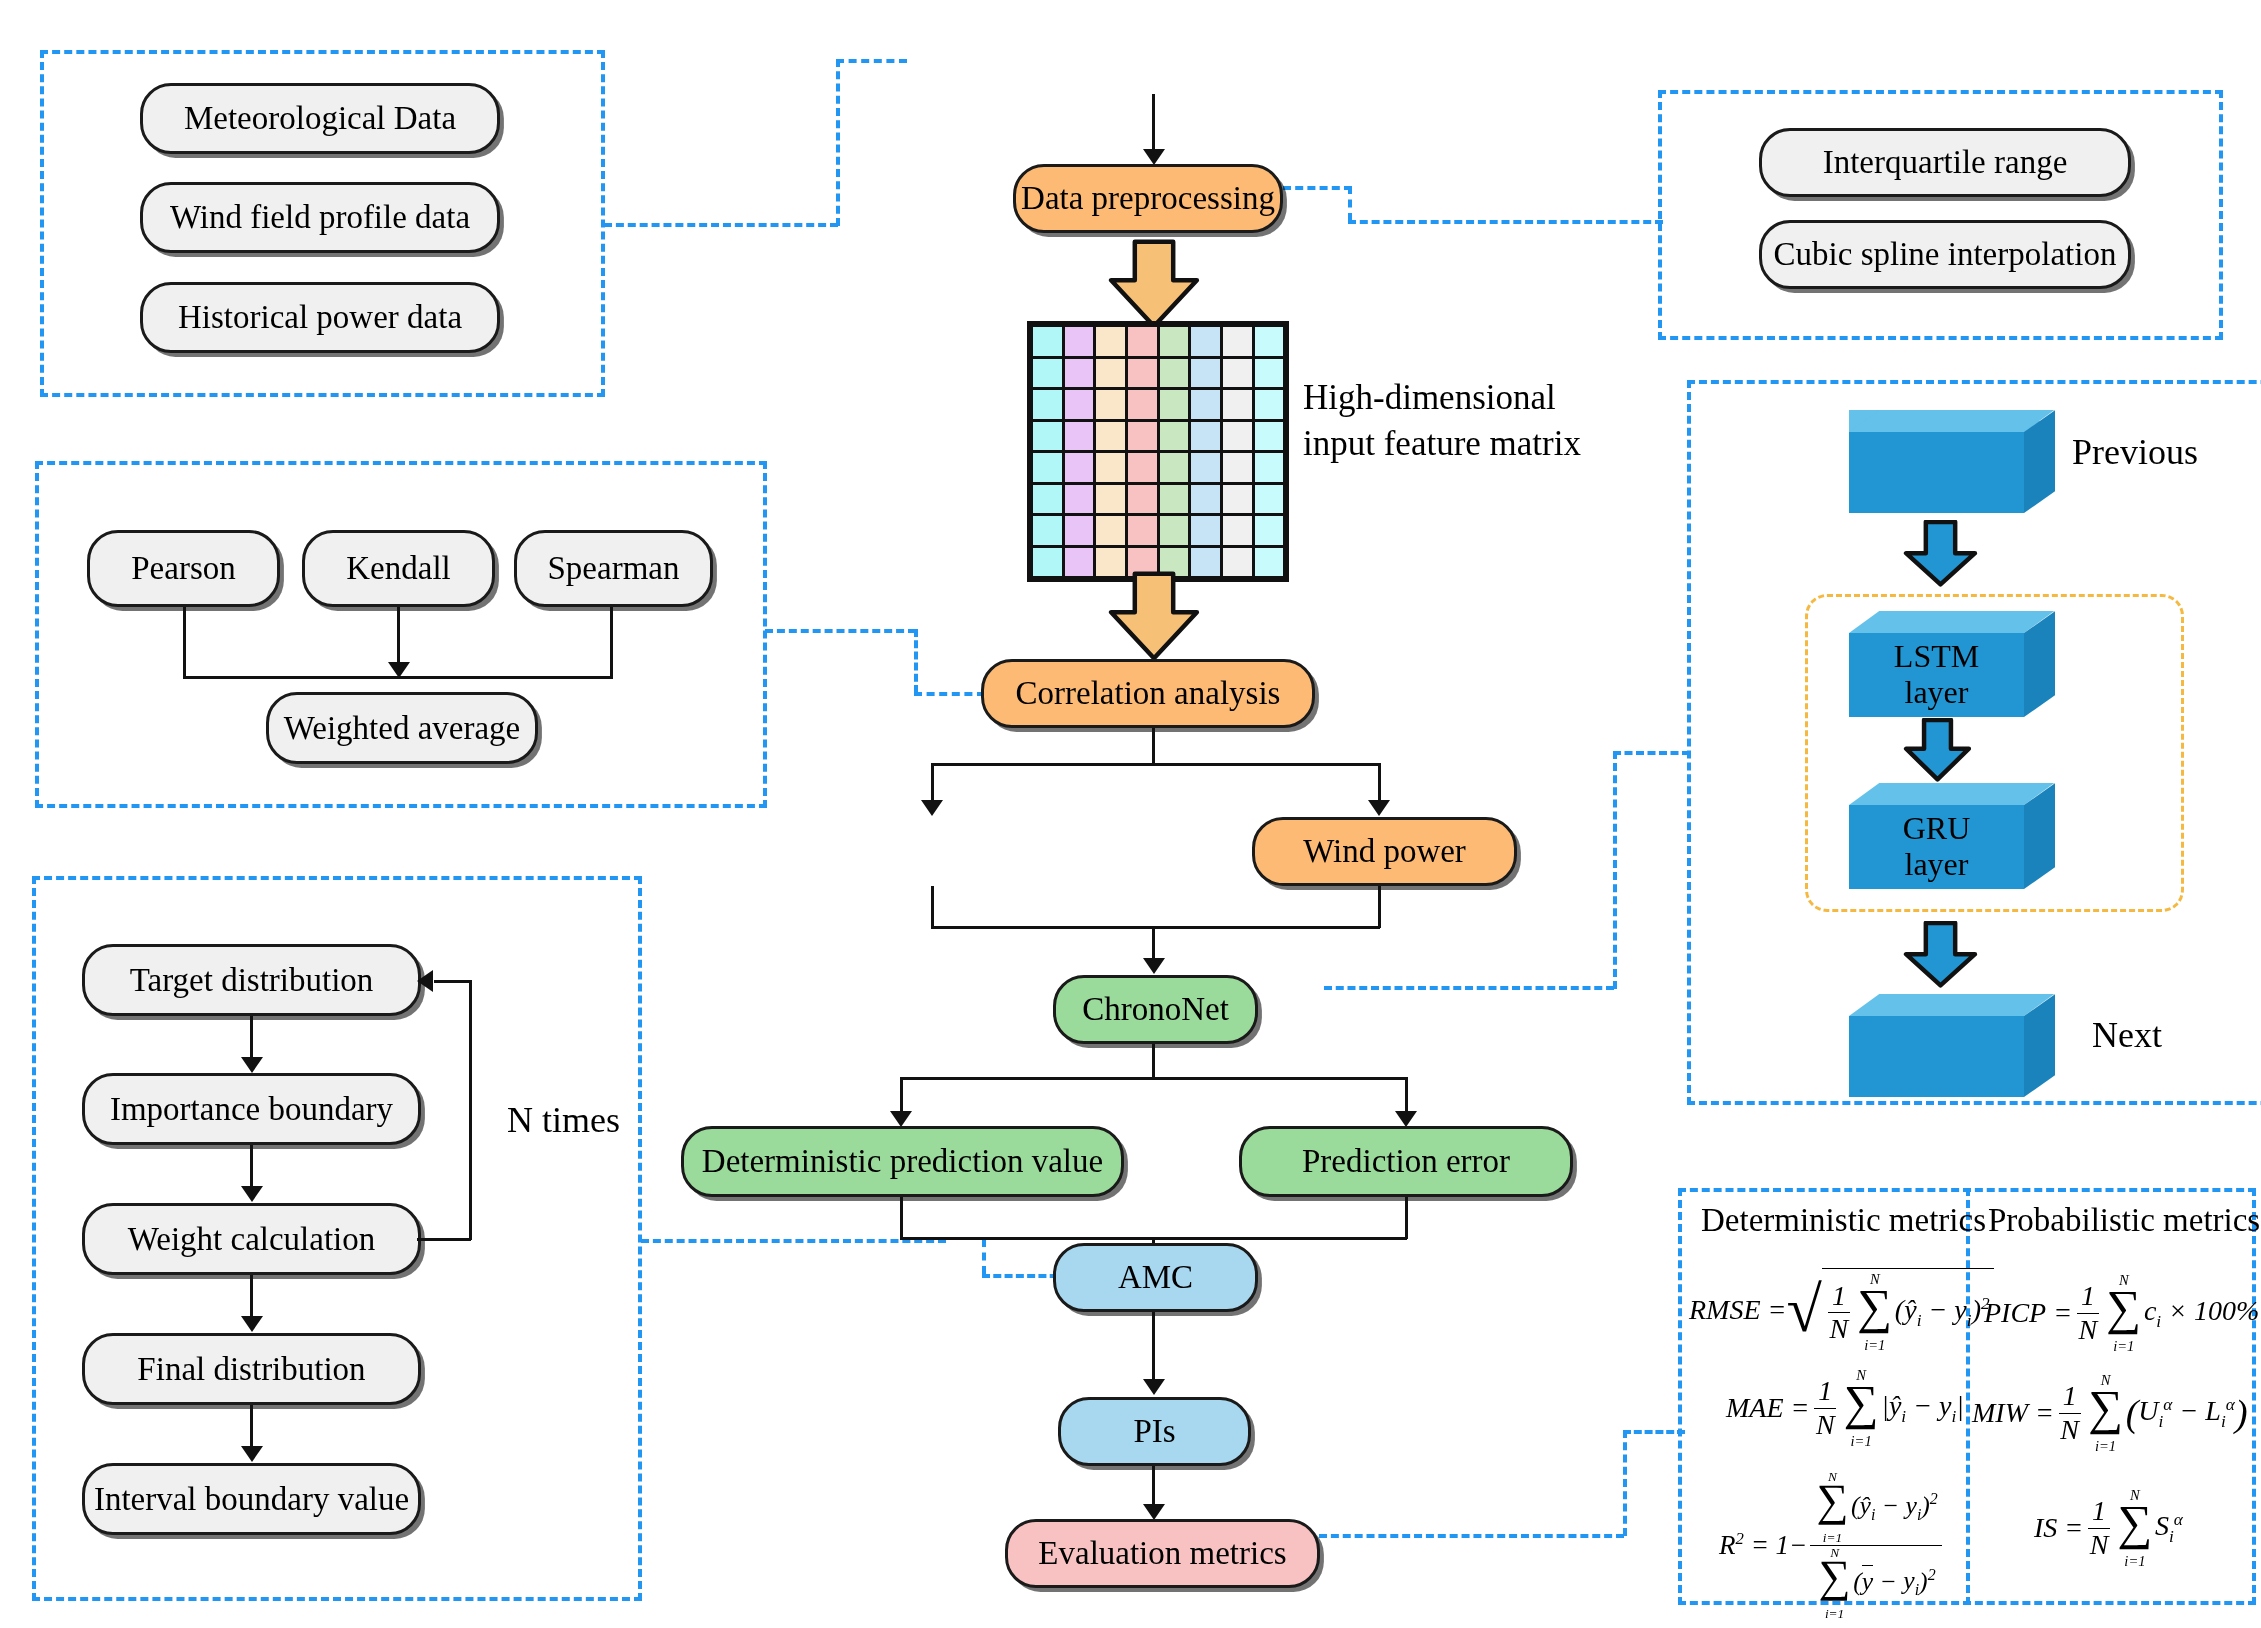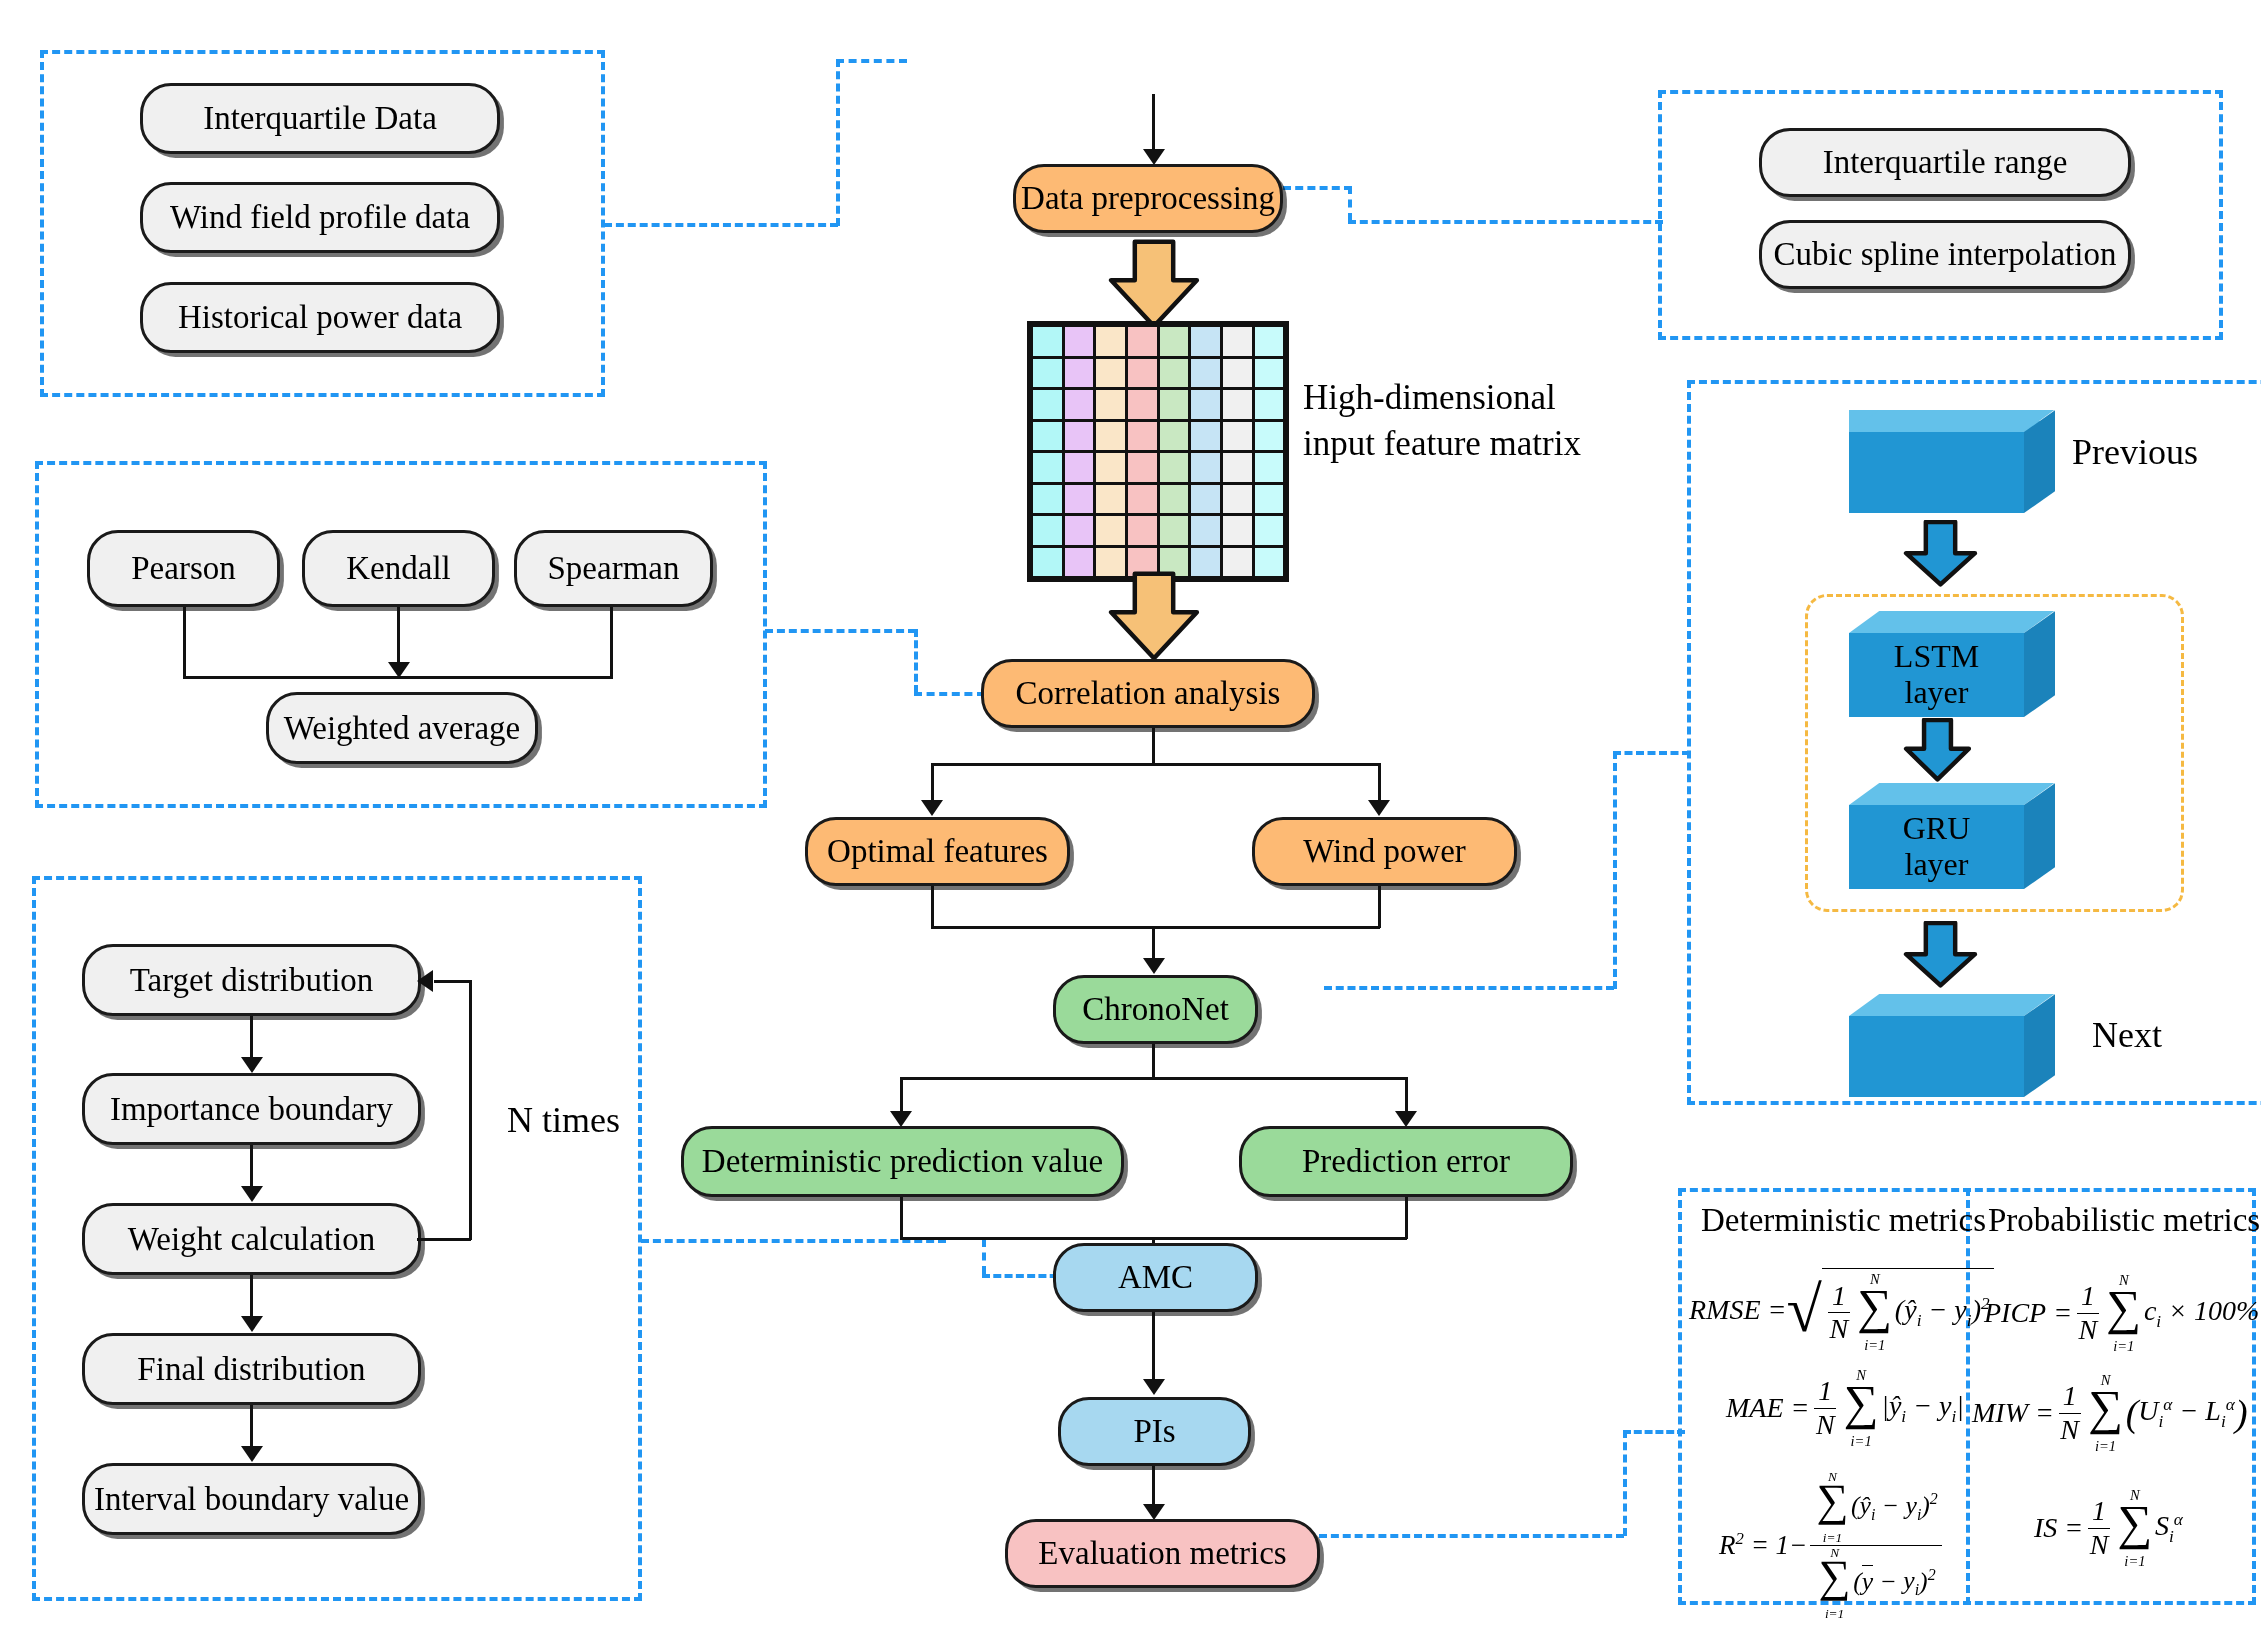--- a/index.html
+++ b/index.html
@@ -108,21 +108,21 @@
   <div class="panel" style="left:35px;top:461px;width:732px;height:347px;"></div>
 
   <div class="panel" style="left:1687px;top:380px;width:725px;height:725px;"></div>
 
   <div class="panel" style="left:32px;top:876px;width:610px;height:725px;"></div>
 
   <div class="panel" style="left:1678px;top:1188px;width:578px;height:417px;"></div>
   <div class="abs" style="left:1966px;top:1188px;width:4.5px;height:417px;border-left:4.5px dashed #2196f3;"></div>
 
   <div class="node grey" style="left:140px;top:83px;width:360px;height:71px;font-size:33px;">
-    <span>Interquartile Data</span>
+    <span>Meteorological Data</span>
   </div>
   <div class="node grey" style="left:140px;top:182px;width:360px;height:71px;font-size:33px;">
     <span>Wind field profile data</span>
   </div>
   <div class="node grey" style="left:140px;top:282px;width:360px;height:71px;font-size:33px;">
     <span>Historical power data</span>
   </div>
 
   <div class="dh" style="left:604px;top:223px;width:234px;"></div>
   <div class="dv" style="left:836px;top:59px;height:167px;"></div>
@@ -457,23 +457,20 @@
     <span>Correlation analysis</span>
   </div>
 
   <div class="ln lnv" style="left:1152px;top:728px;height:36px;"></div>
   <div class="ln lnh" style="left:931px;top:763px;width:449px;"></div>
   <div class="ln lnv" style="left:931px;top:763px;height:39px;"></div>
   <div class="ln lnv" style="left:1378px;top:763px;height:39px;"></div>
   <div class="arw arw-d" style="left:921px;top:800px;"></div>
   <div class="arw arw-d" style="left:1368px;top:800px;"></div>
 
-  <div class="node orange-light" style="left:805px;top:817px;width:265px;height:69px;font-size:33px;">
-    <span>Optimal features</span>
-  </div>
   <div class="node orange-light" style="left:1252px;top:817px;width:265px;height:69px;font-size:33px;">
     <span>Wind power</span>
   </div>
 
   <div class="ln lnv" style="left:931px;top:886px;height:42px;"></div>
   <div class="ln lnv" style="left:1378px;top:886px;height:42px;"></div>
   <div class="ln lnh" style="left:931px;top:926px;width:449px;"></div>
   <div class="ln lnv" style="left:1152px;top:926px;height:33px;"></div>
   <div class="arw arw-d" style="left:1143px;top:958px;"></div>
 

